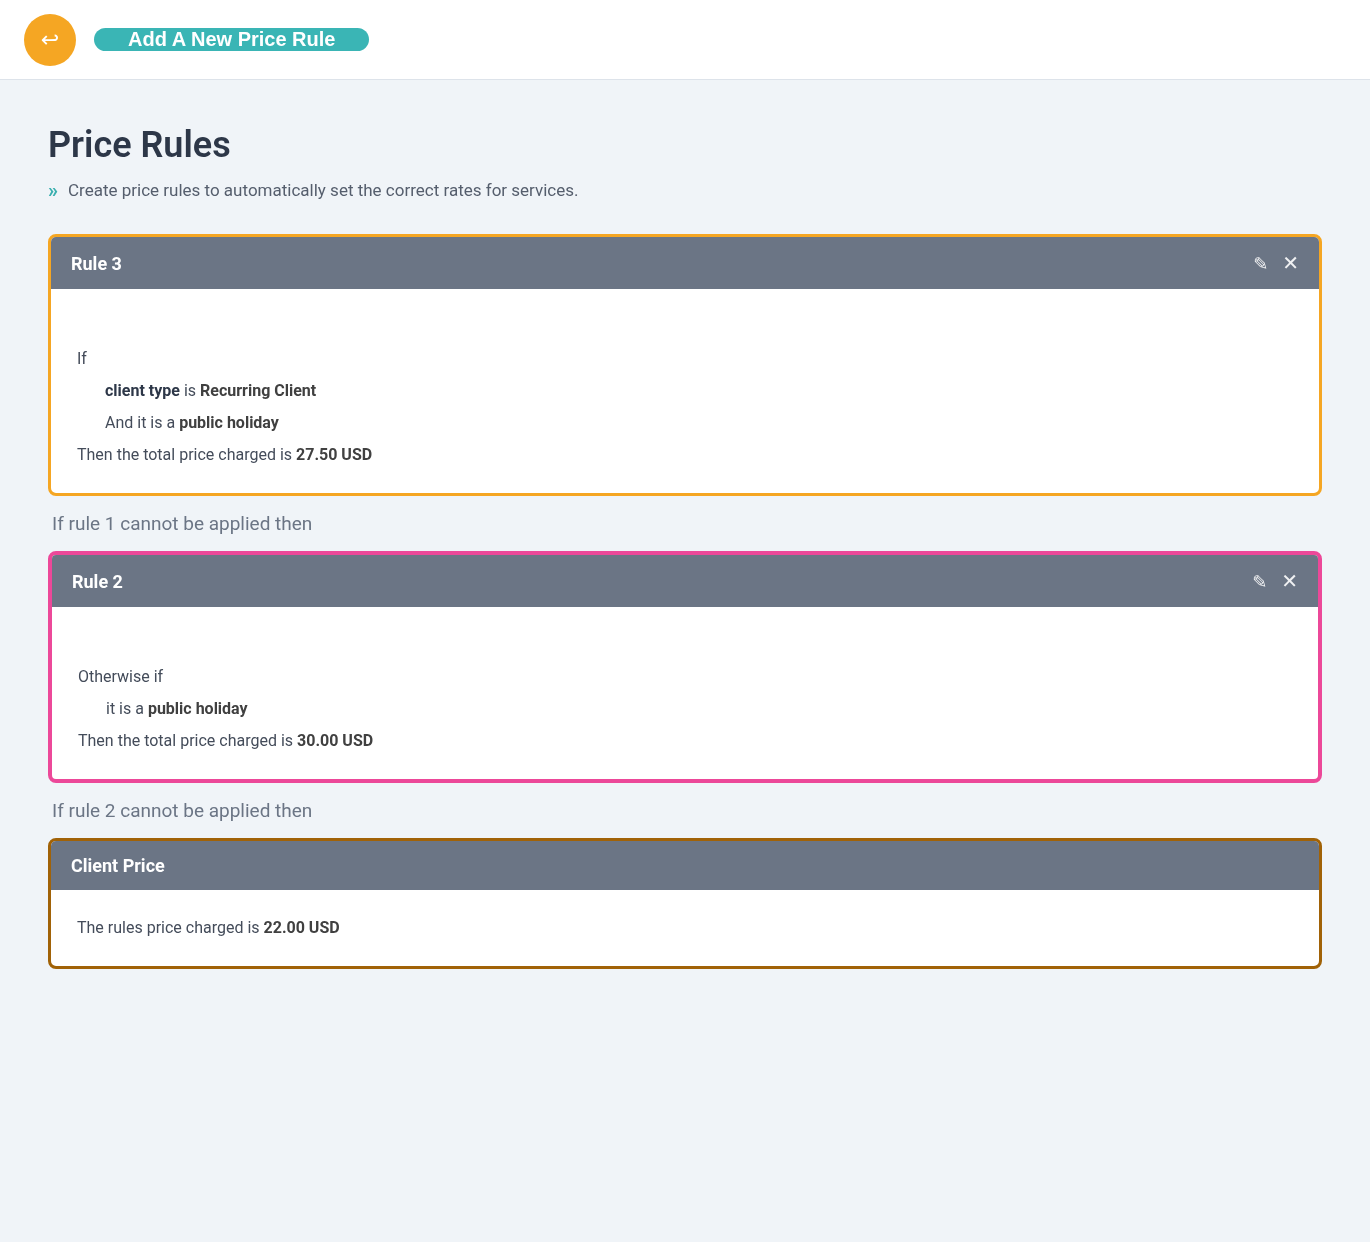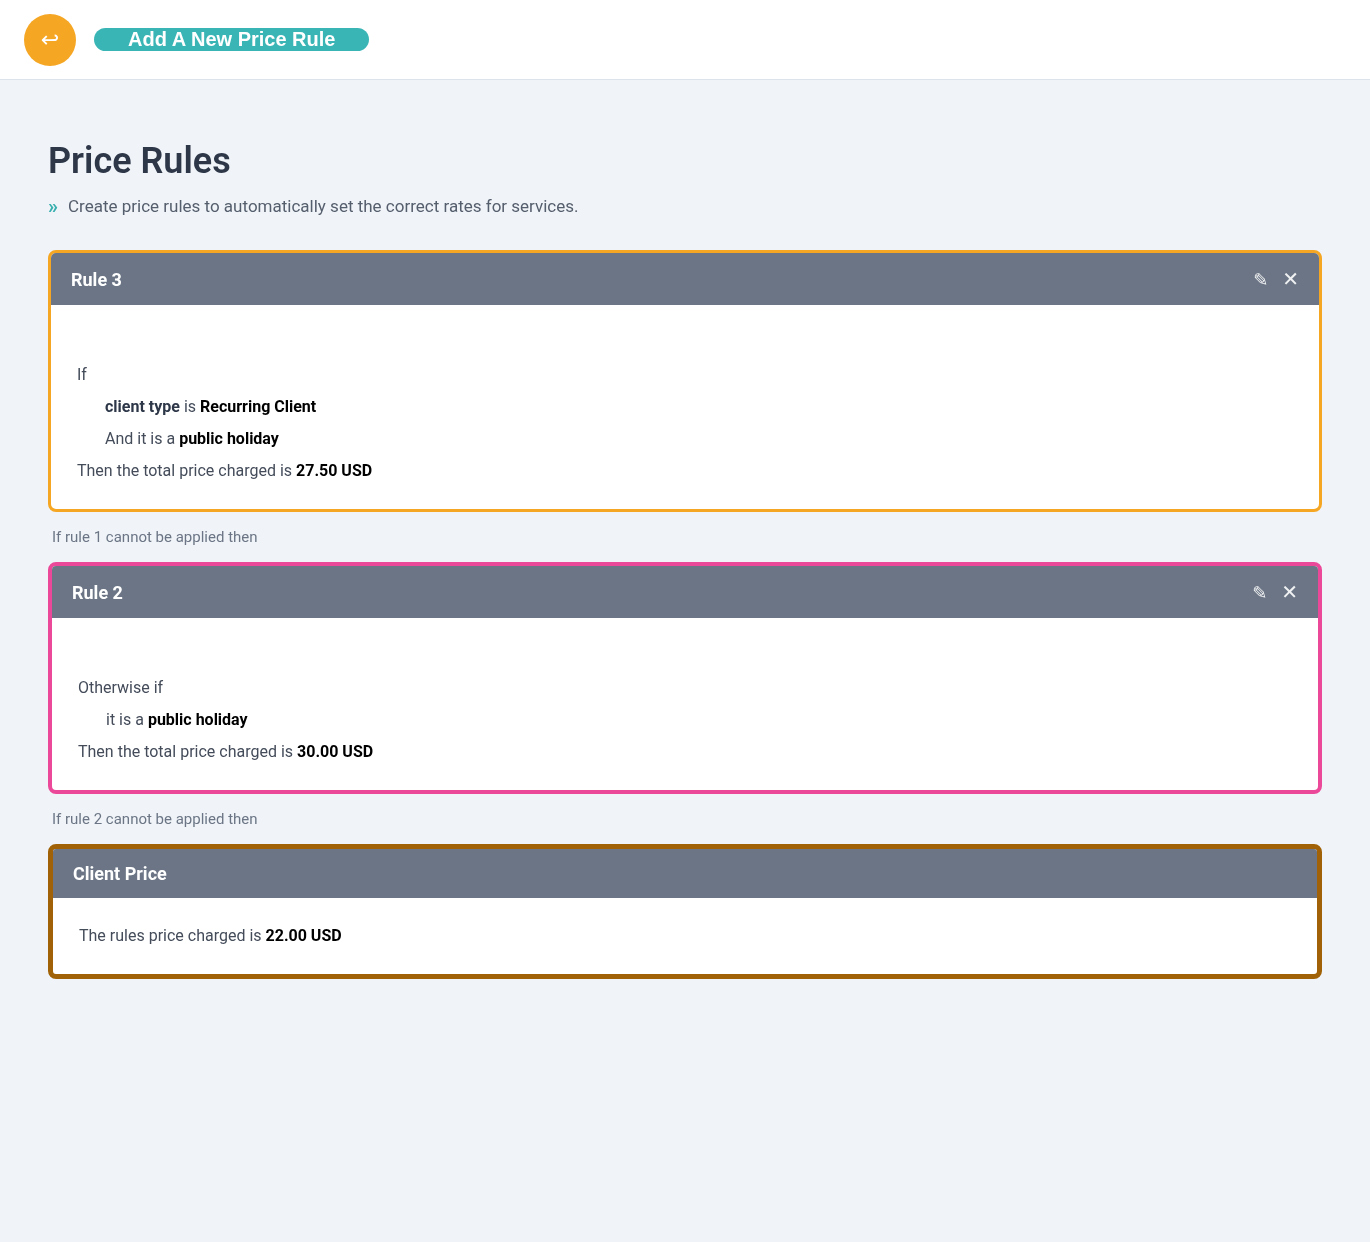--- a/index.html
+++ b/index.html
@@ -48,21 +48,21 @@
       color: white;
       font-size: 20px;
       font-weight: 600;
       padding: 0 34px;
       cursor: pointer;
       white-space: nowrap;
     }
 
     
     .page-content {
-      padding: 60px 48px;
+      padding: 44px 48px;
     }
 
     .page-title {
       font-size: 36px;
       font-weight: 600;
       color: #2d3748;
       margin-bottom: 12px;
     }
 
     .page-description-row {
@@ -147,41 +147,41 @@
     .rule-body .condition-line {
       display: block;
       padding-left: 28px;
     }
 
     .rule-body .then-line {
       display: block;
     }
 
     .highlight-text {
-      color: #000000;
+      color: #404040;
       font-weight: 700;
     }
 
     .bold-text {
       font-weight: 700;
       color: #2d3748;
     }
 
     .between-rule-text {
-      font-size: 15px;
+      font-size: 19px;
       color: #6b7585;
       padding: 16px 4px;
       display: block;
     }
 
     
     .client-price-card {
       border-radius: 8px;
       overflow: hidden;
-      border: 5px solid #a16207;
+      border: 3px solid #a16207;
       background: #ffffff;
     }
 
     .client-price-header {
       background: #6b7585;
       padding: 14px 20px;
     }
 
     .client-price-title {
       color: #ffffff;

